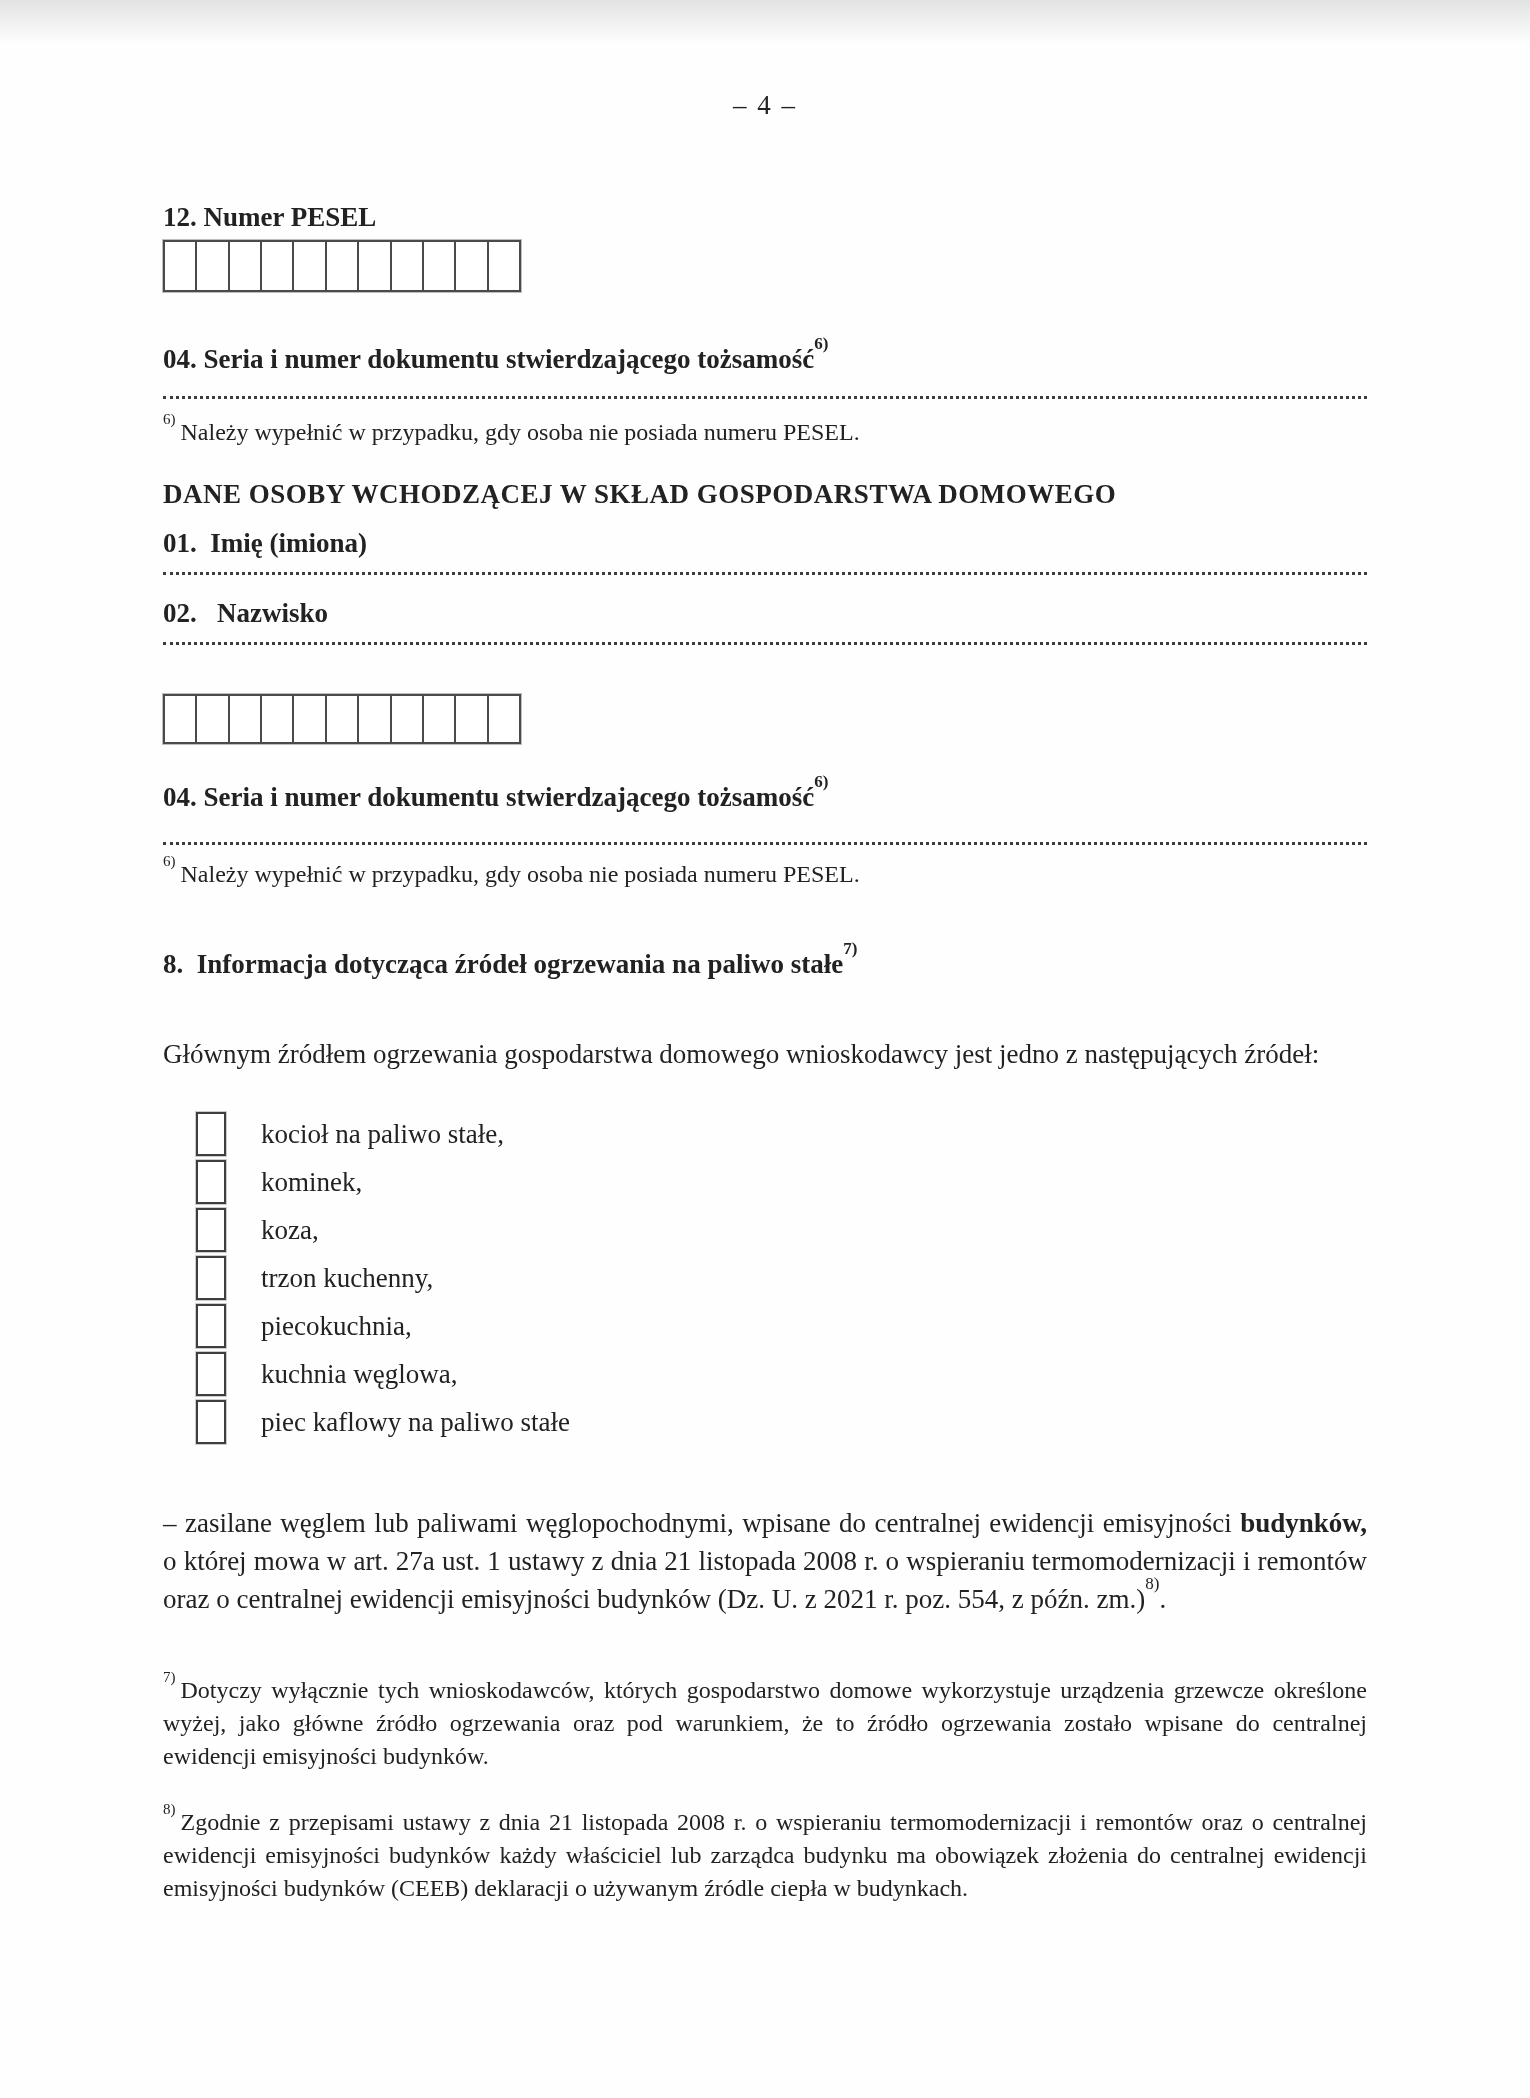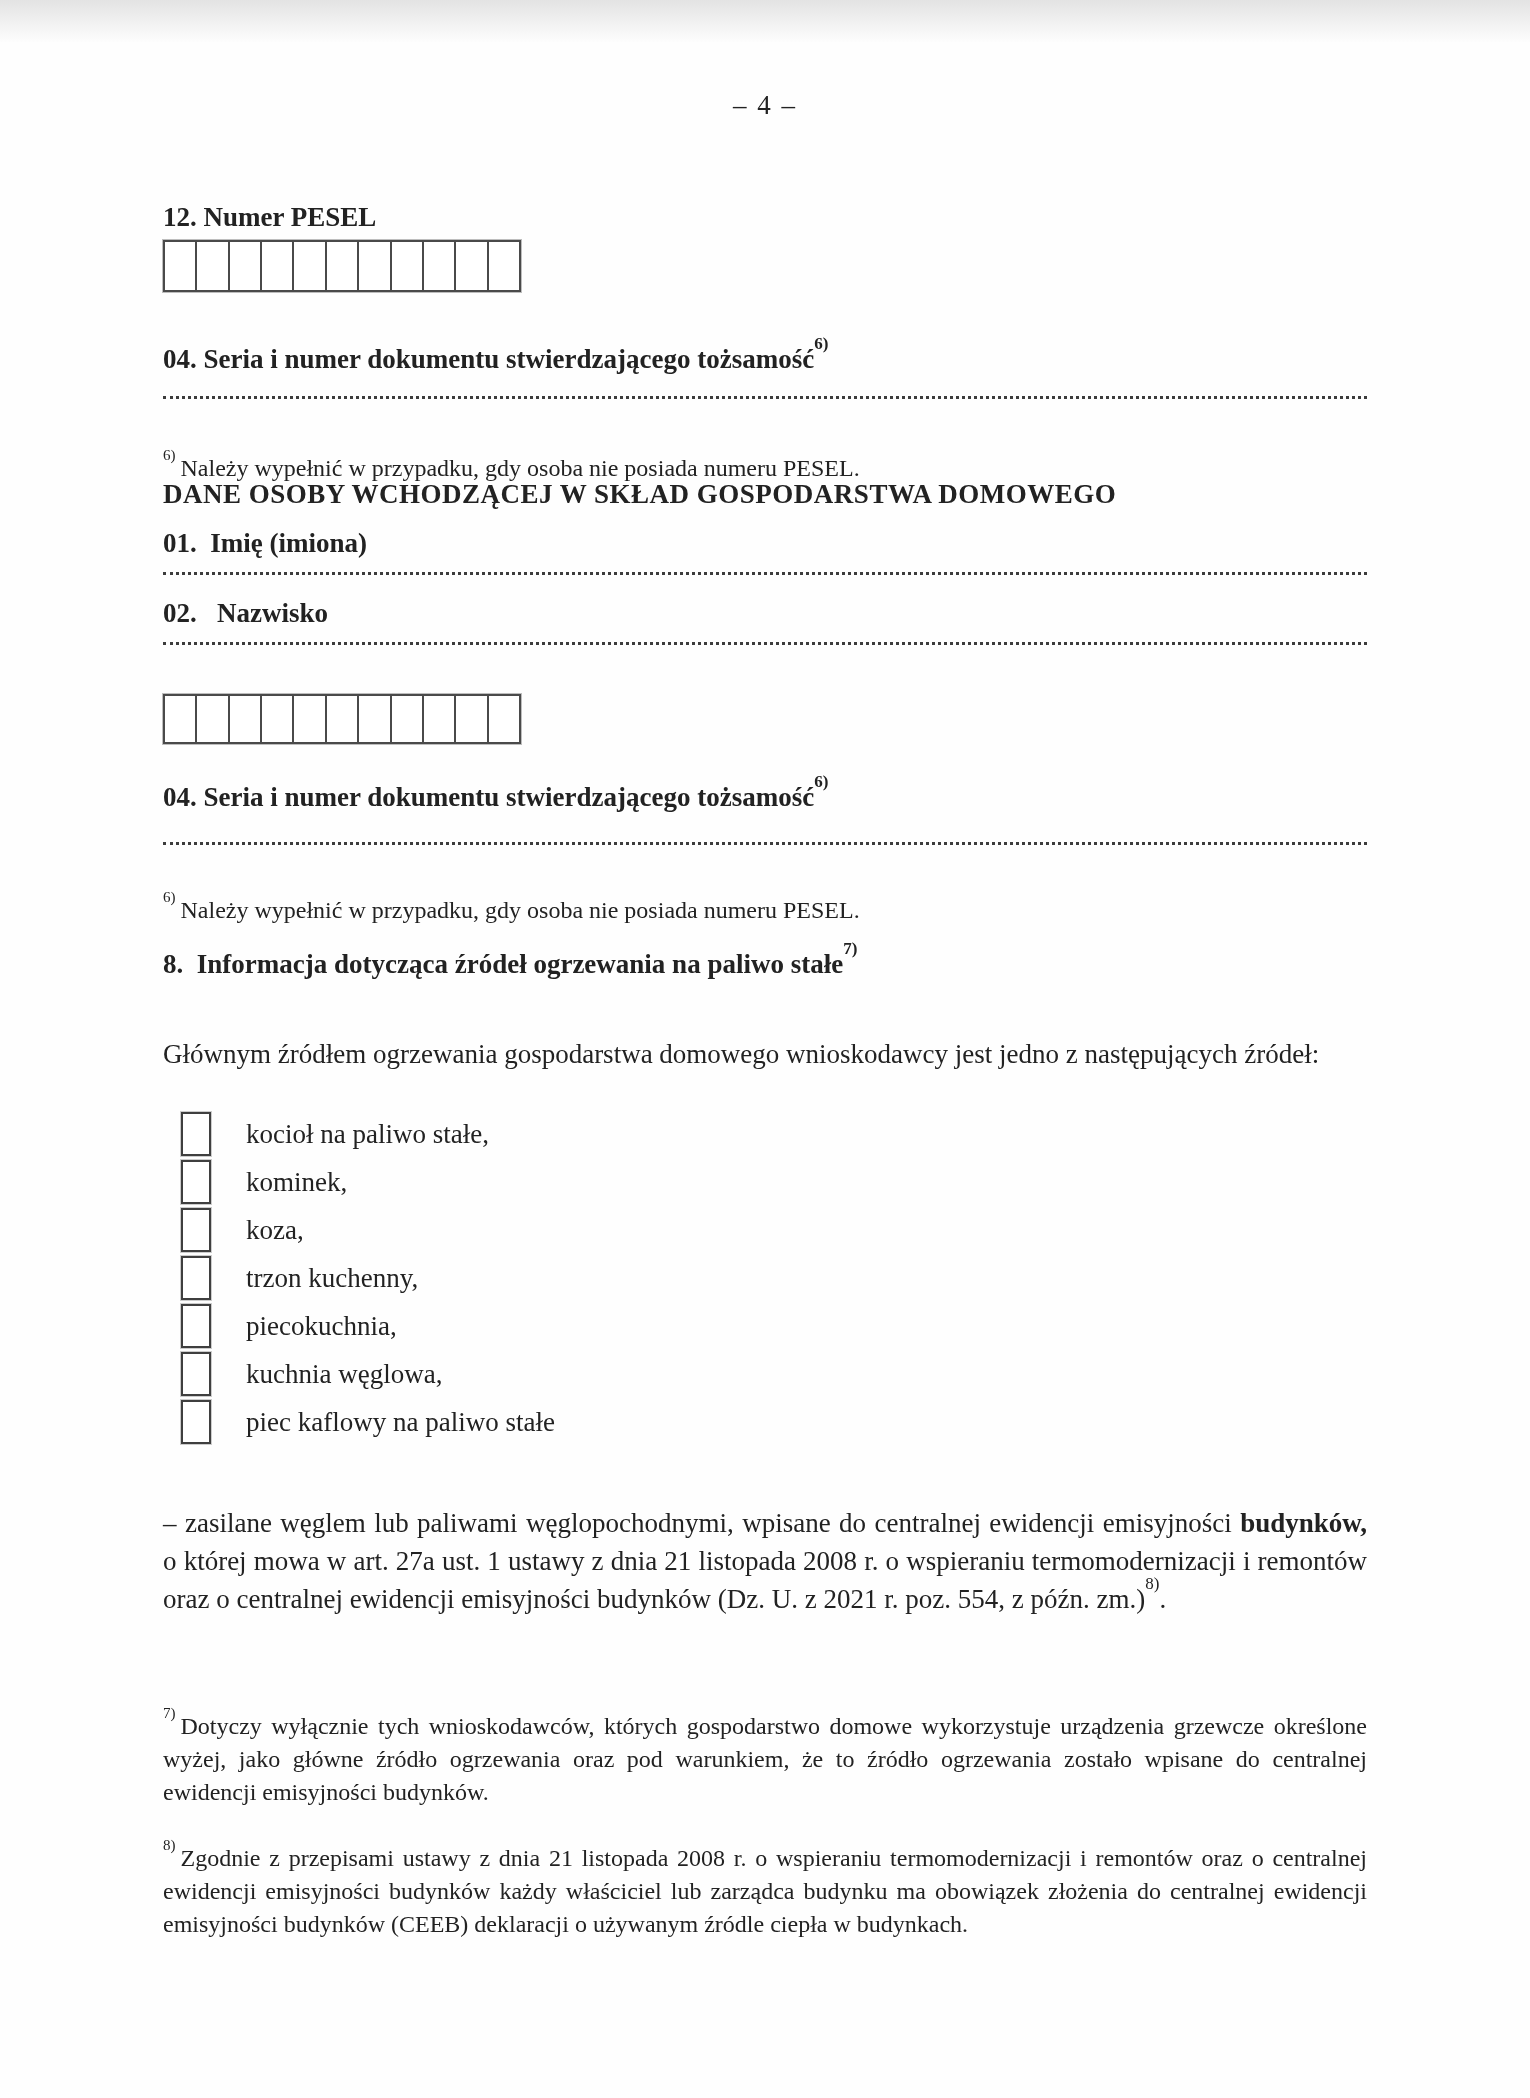--- a/index.html
+++ b/index.html
@@ -29,26 +29,26 @@
     display:flex;box-sizing:border-box;
     border:2px solid #4a4a4a;background:#fff;
     box-shadow:0 0 0 1px #bdbdbd;
   }
   .pesel-grid .cell{flex:1;border-right:2px solid #4a4a4a;}
   .pesel-grid .cell:last-child{border-right:none;}
   .dotline{
     position:absolute;left:163px;right:163px;height:0;
     border-bottom:3px dotted #3c3c3c;
   }
-  .fn{font-size:24px;line-height:33px;text-align:justify;margin-top:36px;}
+  .fn{font-size:24px;line-height:33px;text-align:justify;}
   .fn sup{font-size:15px;position:relative;top:-7px;margin-right:5px;line-height:0;}
   .para{font-size:27px;text-align:justify;}
   .intro{line-height:40px;}
   .closing{line-height:38px;margin-top:8px;}
-  .options{position:absolute;left:145px;right:163px;padding-left:36px;}
+  .options{position:absolute;left:160px;right:163px;padding-left:36px;}
   .option-row{display:flex;align-items:center;height:48px;}
   .option-box{
     width:30px;height:44px;box-sizing:border-box;flex:0 0 30px;
     border:2px solid #3f3f3f;background:#fff;margin-right:35px;
     box-shadow:0 0 0 1px #cccccc;
   }
   .option-label{font-size:27px;line-height:34px;}
   .txt{white-space:normal;}
 </style>
 </head>

